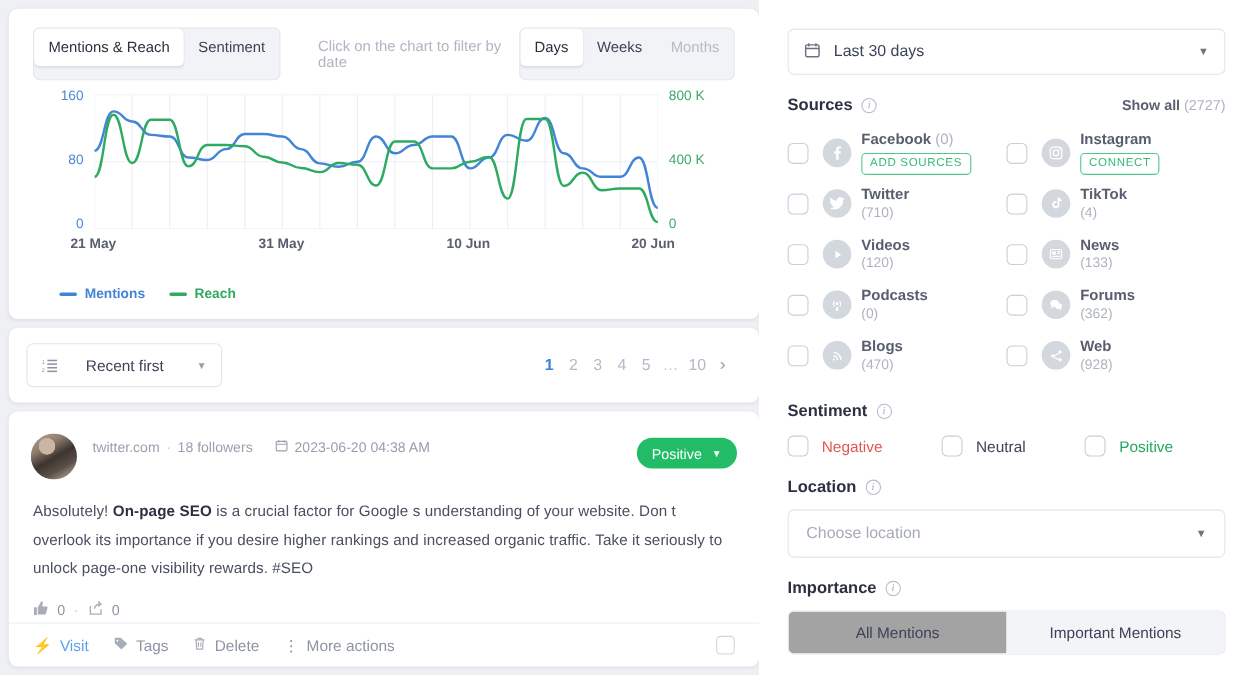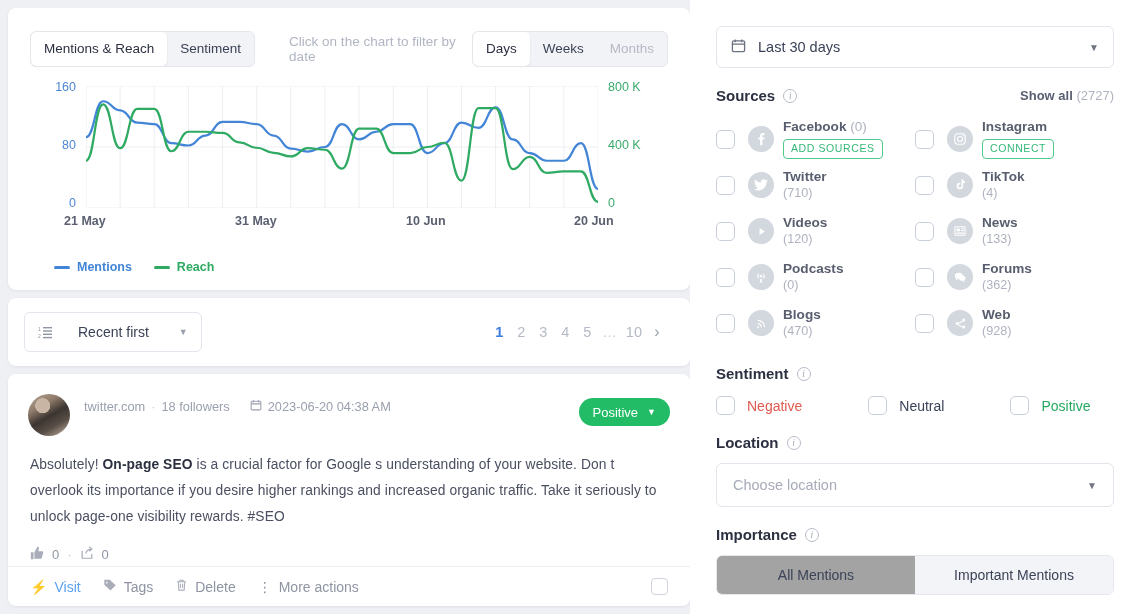--- a/index.html
+++ b/index.html
@@ -35,21 +35,21 @@
     display: flex; align-items: center;
     padding: 20px 22px 0 22px;
     height: 62px;
   }
   .seg {
     display: inline-flex;
     background: #f2f3f6;
     border-radius: 6px;
     border: 1px solid #e4e6ec;
     overflow: hidden;
-    height: 36px;
+    height: 48px;
   }
   .seg .seg-btn {
     font-size: 13.5px;
     color: #3c4257;
     padding: 0 13px;
     height: 34px; line-height: 34px;
     cursor: pointer;
     white-space: nowrap;
     background: transparent;
     border: none;
@@ -285,21 +285,21 @@
     font-size: 10.5px;
     letter-spacing: .6px;
     padding: 2px 7px;
     cursor: pointer;
     font-weight: normal;
   }
 
   .sent-row {
     display: flex; align-items: center;
     margin-top: 14px;
-    gap: 12px;
+    gap: 0;
   }
   .sent-item { display: flex; align-items: center; gap: 12px; }
   .sent-item.neu { margin-left: 54px; }
   .sent-item.pos { margin-left: 54px; }
   .sent-lbl { font-size: 14px; }
   .sent-lbl.neg { color: #e05a4f; }
   .sent-lbl.neu { color: #3c4257; }
   .sent-lbl.pos { color: #22a95f; }
 
   .loc-select {

